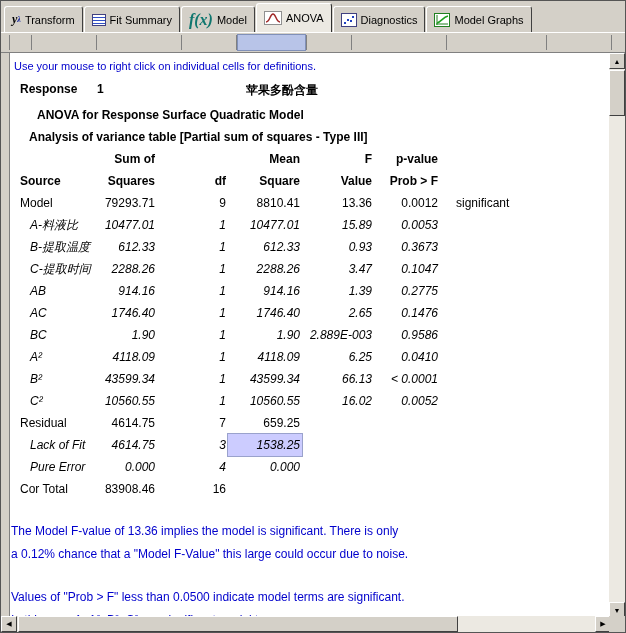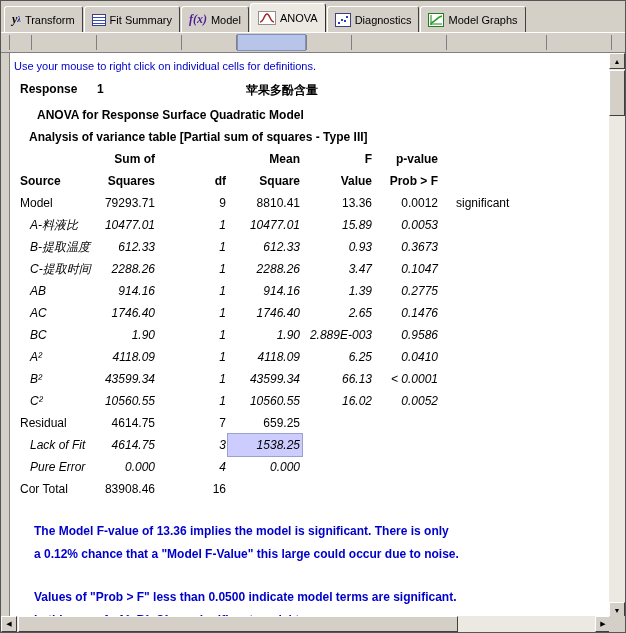--- a/index.html
+++ b/index.html
@@ -9,21 +9,21 @@
 
   
   .tabbar { position:absolute; top:0; left:0; width:100%; height:31px; display:flex; align-items:flex-end; padding:2px 0 0 3px; }
   .tab { display:flex; align-items:center; gap:4px; height:26px; padding:0 7px; background:#d4d0c8;
          border:1px solid; border-color:#ffffff #404040 #d4d0c8 #ffffff; border-bottom:none;
          border-radius:3px 3px 0 0; margin-right:1px; font-size:11px; color:#000; cursor:default; white-space:nowrap; }
   .tab.active { height:29px; background:#ece9e2; border-color:#ffffff #303030 #ece9e2 #ffffff;justify-content:center; }
   .ticon { display:inline-flex; align-items:center; justify-content:center; }
   .ylam { font-family:"Liberation Serif", serif; font-style:italic; font-weight:bold; font-size:12px; }
   .ylam sup { font-size:8px; color:#2030a0; }
-  .fx { font-family:"Liberation Serif", serif; font-style:italic; font-weight:bold; font-size:12px; color:#4c1d95; }
+  .fx { font-family:"Liberation Serif", serif; font-style:italic; font-weight:bold; font-size:16px; color:#0f766e; }
 
   
   .colheader { position:absolute; top:31px; left:0; width:626px; height:21px; background:#d4d0c8;
                border-top:1px solid #ffffff; border-bottom:1px solid #808080; }
   .tick { position:absolute; top:2px; bottom:2px; width:1px; background:#808080; }
   .hl-seg { position:absolute; left:236px; top:1px; width:69px; height:17px; background:#b8c4e8; border:1px solid #8090b8; }
 
   
   .content { position:absolute; top:52px; left:8px; width:602px; height:565px; background:#ffffff;
              border-left:1px solid #808080; overflow:hidden; color:#000; font-size:12px; }
@@ -38,21 +38,21 @@
   table.anova { border-collapse:collapse; table-layout:fixed; width:598px; }
   table.anova td { height:22px; font-size:12px; white-space:nowrap; overflow:visible; vertical-align:middle; }
   .c-source { text-align:left; padding-left:10px; }
   .c-num { text-align:right; padding-right:2px; }
   .c-note { text-align:left; padding-left:16px; }
   tr.hrow td { font-weight:bold; }
   tr.it td { font-style:italic; }
   tr.ind .c-source { padding-left:20px; }
   td.hl { background:#ccccff; outline:1px solid #9aa2cc; }
 
-  .notes { color:#0000cc; margin-left:24px;font-weight:bold; }
+  .notes { color:#0000cc; margin-left:1px; }
   .note-line { height:23px; line-height:23px; }
   .para2 { margin-top:20px; }
   .notes-wrap { margin-top:20px; }
 
   
   .vscroll { position:absolute; top:52px; right:0; width:16px; height:565px; background:#ece9e2; }
   .hscroll { position:absolute; bottom:0; left:0; width:610px; height:16px; background:#ece9e2; }
   .sbtn { position:absolute; width:16px; height:16px; background:#d4d0c8;
           border:1px solid; border-color:#ffffff #404040 #404040 #ffffff;
           display:flex; align-items:center; justify-content:center; font-size:7px; color:#000; }

